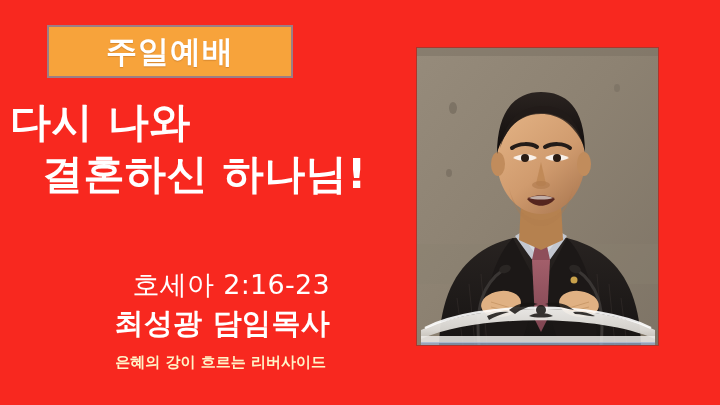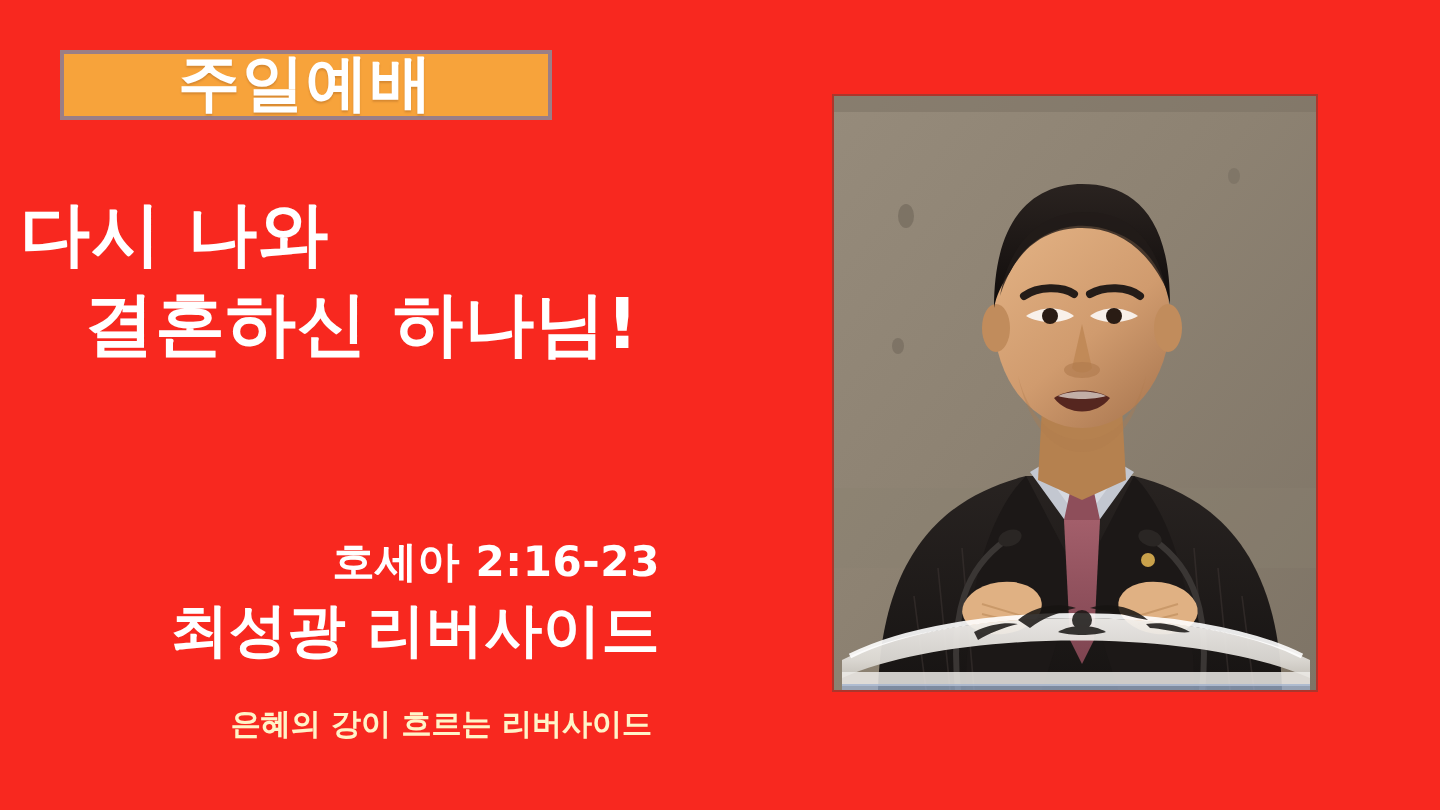--- a/index.html
+++ b/index.html
@@ -13,24 +13,24 @@
     height: 405px;
     overflow: hidden;
     background: #F8281F;
     font-family: "DejaVu Sans", "Liberation Sans", sans-serif;
     -webkit-font-smoothing: antialiased;
   }
 
   
   #service-banner {
     position: absolute;
-    left: 30px;
+    left: 47px;
     top: 25px;
     width: 246px;
-    height: 35px;
+    height: 53px;
     background: #F7A33B;
     border: 2px solid #9B7E86;
     box-sizing: border-box;
     display: flex;
     align-items: center;
     justify-content: center;
   }
   #service-banner .label {
     color: #FFFFFF;
     font-size: 31px;
@@ -42,41 +42,41 @@
 
   
   #sermon-title {
     position: absolute;
     left: 0;
     top: 96px;
     width: 430px;
   }
   #sermon-title .line {
     color: #FFFFFF;
-    font-size: 35px;
+    font-size: 41px;
     font-weight: 700;
     line-height: 1.28;
     white-space: nowrap;
     letter-spacing: 0.5px;
   }
   #sermon-title .line-1 { padding-left: 10px; }
   #sermon-title .line-2 { padding-left: 42px; }
 
   
   #reference-block {
     position: absolute;
     left: 0;
     top: 268px;
     width: 330px;
     text-align: right;
   }
   #scripture-ref {
     color: #FFFFFF;
-    font-size: 21px;
-    font-weight: 700;
+    font-size: 27px;
+    font-weight: 400;
     line-height: 1.28;
     letter-spacing: 0.3px;
     white-space: nowrap;
   }
   #preacher-name {
     color: #FFFFFF;
     font-size: 29px;
     font-weight: 700;
     line-height: 1.3;
     letter-spacing: 0.3px;
@@ -132,21 +132,21 @@
     <span class="label">주일예배</span>
   </div>
 
   <div id="sermon-title">
     <div class="line line-1">다시 나와</div>
     <div class="line line-2">결혼하신 하나님!</div>
   </div>
 
   <div id="reference-block">
     <div id="scripture-ref">호세아 2:16-23</div>
-    <div id="preacher-name">최성광 리버사이드</div>
+    <div id="preacher-name">최성광 담임목사</div>
   </div>
 
   <div id="church-block">
     <div id="church-line-1">은혜의 강이 흐르는 리버사이드</div>
   </div>
 
   <div id="speaker-photo">
     <svg width="241" height="297" viewBox="0 0 241 297">
       <defs>
         <linearGradient id="wallGrad" x1="0" y1="0" x2="1" y2="1">

